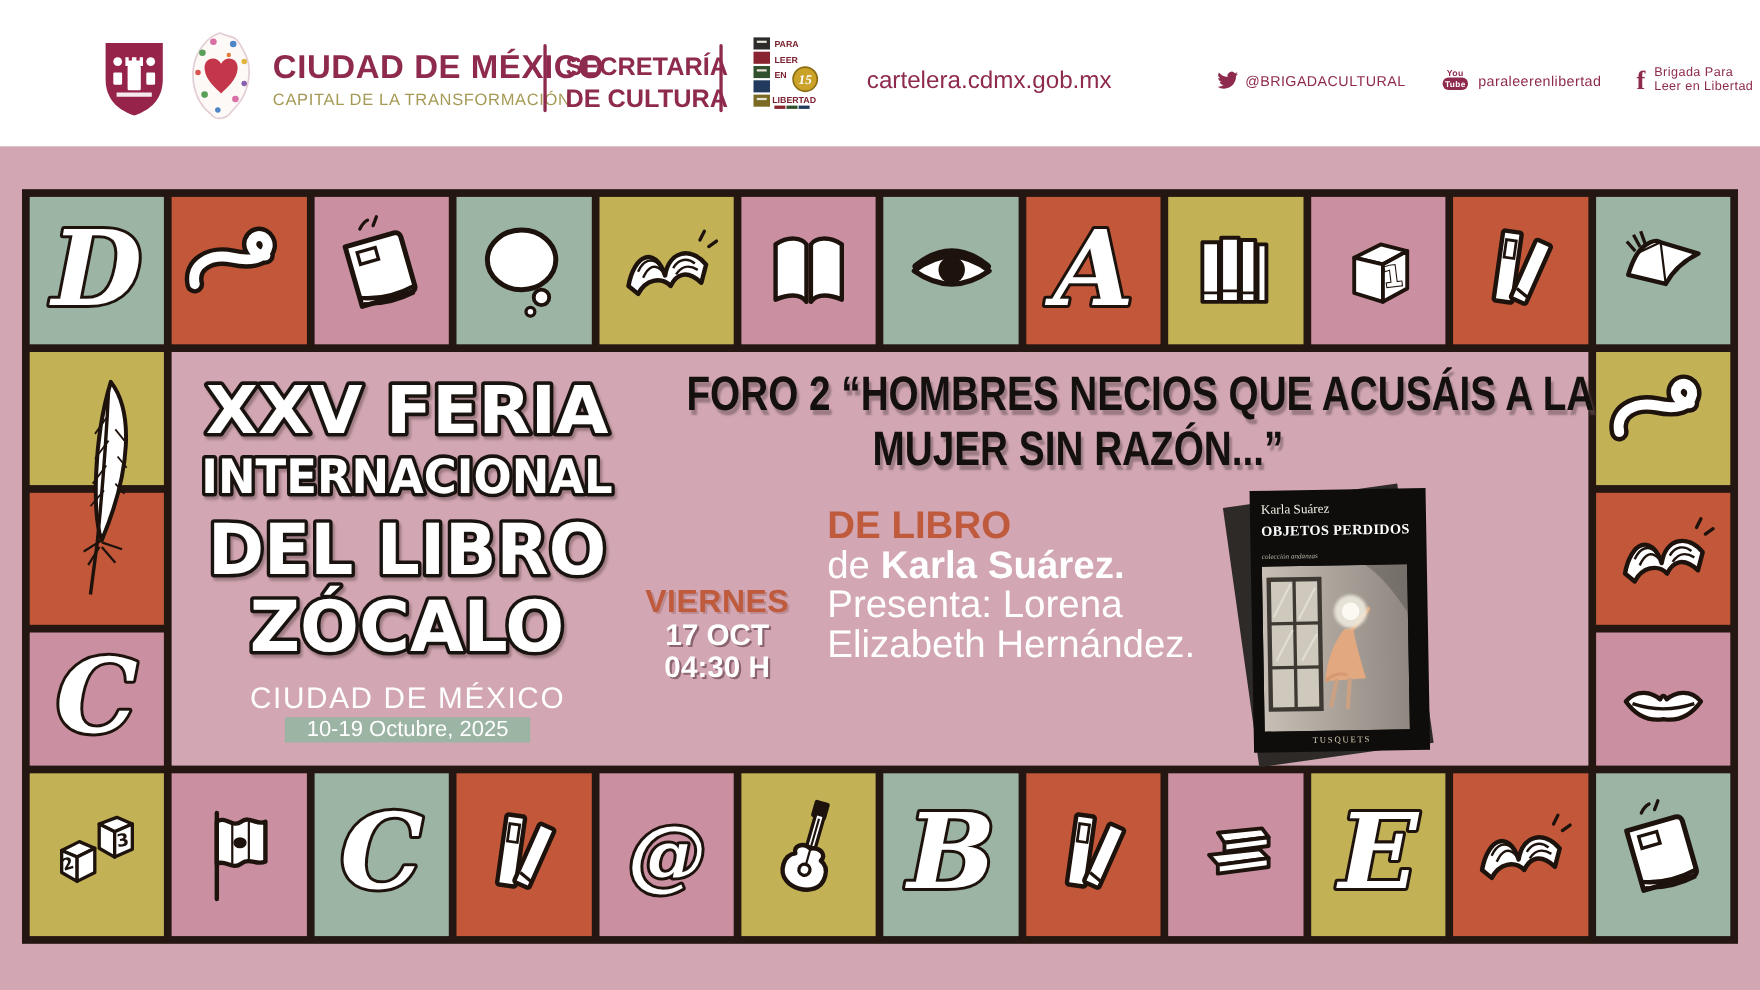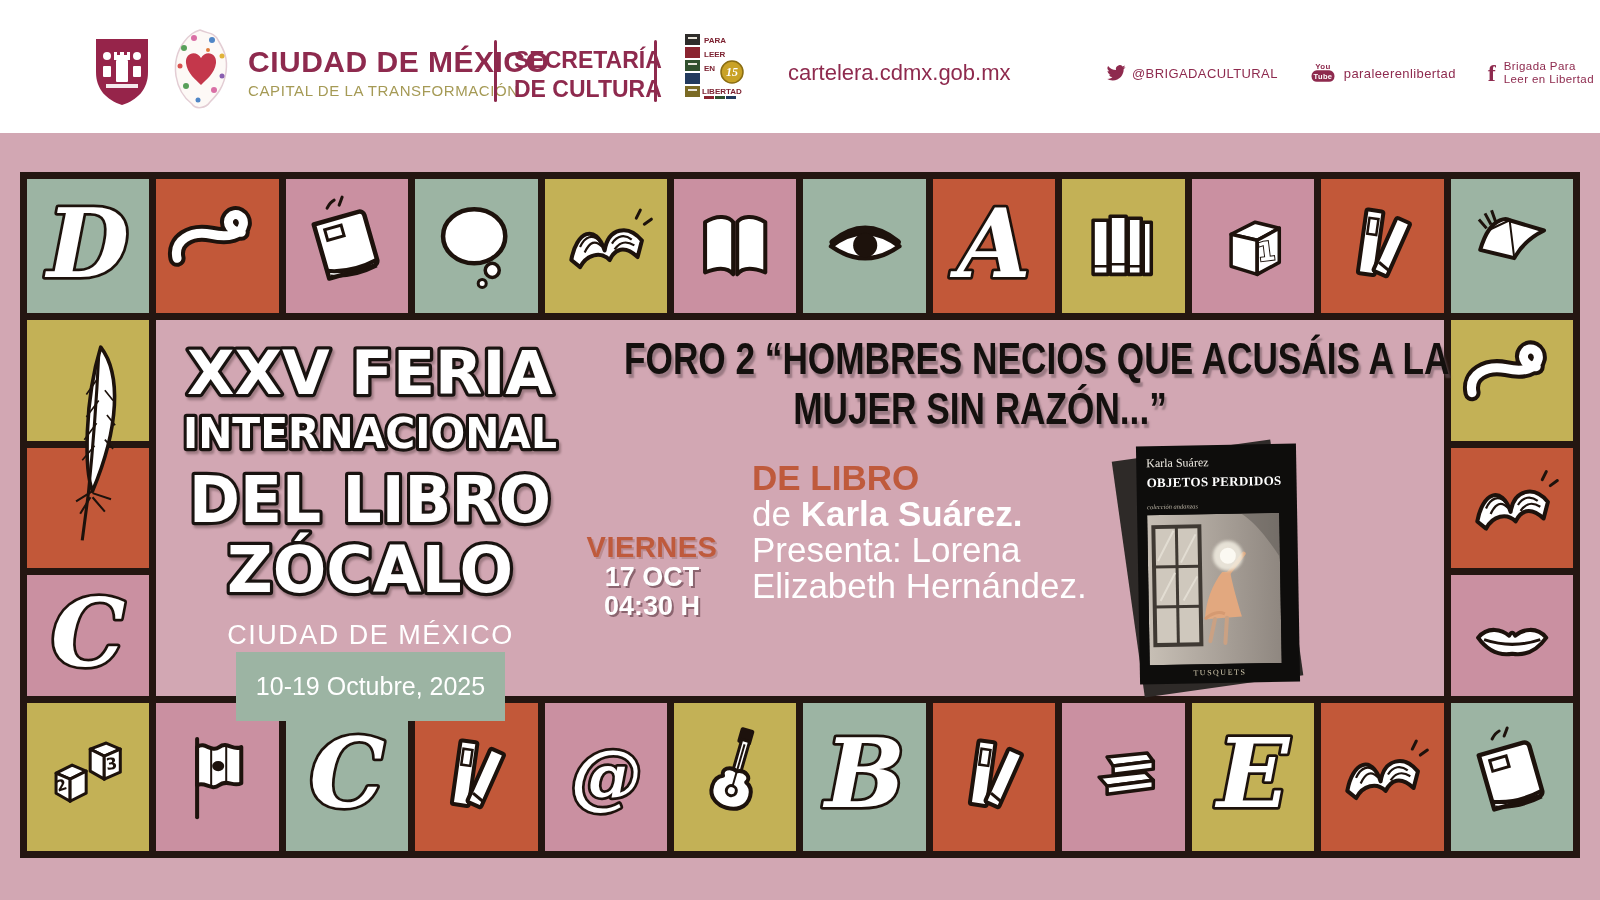--- a/index.html
+++ b/index.html
@@ -34,21 +34,21 @@
   .center-panel{grid-area:2 / 2 / 5 / 12;background:var(--pink_bg);position:relative;z-index:1;}
 
   
   .fair-title{position:absolute;left:178px;top:203px;width:385px;height:270px;
     filter:drop-shadow(2px 3px 1px rgba(60,40,40,.35));z-index:2;}
   .bt{fill:#fff;stroke:#191310;stroke-width:6.5px;paint-order:stroke;stroke-linejoin:round;
     font-family:"DejaVu Sans",sans-serif;font-weight:bold;text-anchor:middle;}
   .fair-city{position:absolute;left:178px;top:487px;width:385px;text-align:center;
     color:#fff;font-size:27px;letter-spacing:1.5px;z-index:2;}
   .fair-dates-wrap{position:absolute;left:178px;top:519px;width:385px;display:flex;justify-content:center;z-index:2;}
-  .fair-dates{background:var(--sage_strip);color:#fff;font-size:25px;padding:20px 20px;}
+  .fair-dates{background:var(--sage_strip);color:#fff;font-size:20px;padding:0 20px;}
 
   
   .foro{position:absolute;left:535px;top:201px;width:890px;text-align:center;z-index:2;
     font-weight:bold;font-size:44px;line-height:50px;color:#14100e;white-space:nowrap;
     transform:scaleX(.8);transform-origin:50% 0;
     text-shadow:3px 4px 2px rgba(110,85,92,.55);letter-spacing:0px;}
   .schedule{position:absolute;left:577px;top:399px;width:150px;text-align:center;z-index:2;font-weight:bold;}
   .day{color:var(--accent_terracotta);font-size:29px;line-height:31px;letter-spacing:.5px;
     text-shadow:2px 2px 0 rgba(120,60,45,.25);}
   .edate,.etime{color:#fff;font-size:27px;line-height:29px;text-shadow:2px 2px 0 rgba(80,45,55,.55);}

